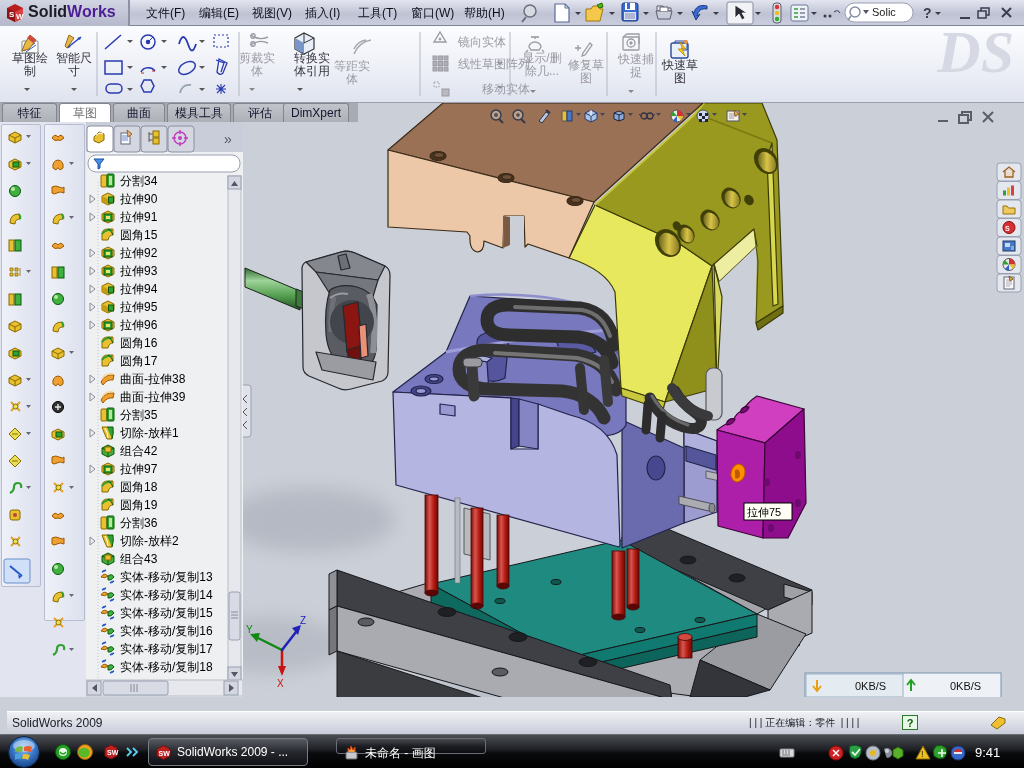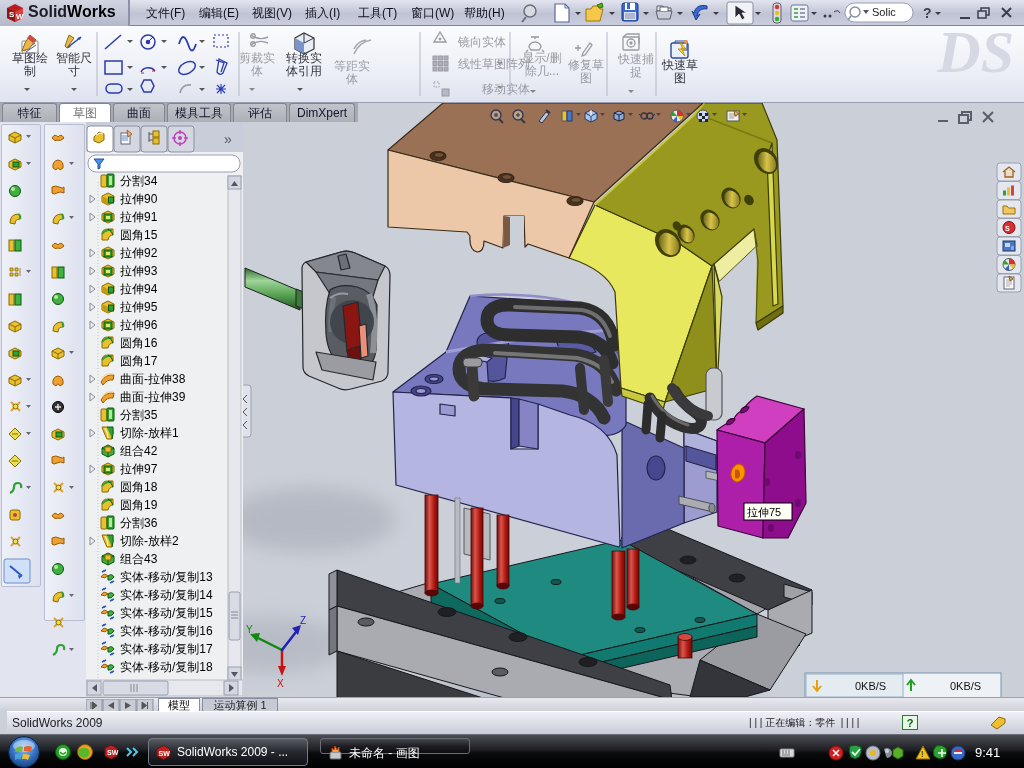--- a/index.html
+++ b/index.html
@@ -3,21 +3,21 @@
 *{margin:0;padding:0;box-sizing:border-box}
 html,body{width:1024px;height:768px;overflow:hidden}
 body{font-family:"Liberation Sans",sans-serif;position:relative;background:#cbcfd7;font-size:12px}
 #stage{position:absolute;left:0;top:0;width:1024px;height:768px;overflow:hidden}
 .abs{position:absolute}
 
 #titlebar{left:0;top:0;width:1024px;height:26px;background:linear-gradient(#e3e6ef,#bfc3d4 55%,#c9cdde);border-bottom:1px solid #7f8398}
 #logo{left:0;top:0;width:130px;height:26px;background:linear-gradient(#d2d5e2,#b4b8cb);border-right:2px solid #8d91a6}
 #logocube{left:5px;top:3px;width:20px;height:20px}
 #logotext{left:28px;top:3px;font-size:16px;font-weight:bold;color:#1c1c24;letter-spacing:0px}
-#logotext span{color:#000000}
+#logotext span{color:#4c1d95}
 .menu{top:0;height:26px;line-height:26px;color:#10101c;font-size:12px}
 
 #toolbar{left:0;top:26px;width:1024px;height:77px;background:linear-gradient(#fbfcfe,#eceff6 60%,#dfe3ee);border-bottom:1px solid #9a9eb0;overflow:hidden}
 .tbtn{position:absolute;text-align:center;color:#35353f;font-size:12px;line-height:13px}
 .tbtn.dis{color:#9a9aa4}
 #dswm{right:10px;top:-8px;font-size:60px;font-style:italic;font-weight:bold;color:#d6d9e3;font-family:"Liberation Serif",serif}
 
 #tabrow{left:0;top:103px;width:358px;height:19px;background:#a9abb3;z-index:5}
 .ctab{position:absolute;top:0;height:19px;line-height:19px;text-align:center;font-size:12px;color:#14142c;background:linear-gradient(#c2c4cc,#aeb0b8);border:1px solid #83858d;border-bottom:none;border-radius:3px 3px 0 0}
 .ctab.act{background:#fff;color:#737373}
@@ -226,37 +226,37 @@
       <g transform="translate(670,14)">
           <rect x="1" y="3" width="17" height="15" rx="2" fill="#e8f0fc" stroke="#2a4a9a" stroke-width="1.4"></rect>
           <path d="M5 3 v-2 h12 v9 h-4" fill="none" stroke="#2a4a9a"></path>
           <path d="M10 2 l6 7 -4.5 -1 3.5 8 -7 -7 4.5 0 z" fill="#ffd020" stroke="#b88a00" stroke-width="0.8"></path>
           <circle cx="16" cy="2" r="2" fill="#f09030"></circle>
         </g>
     </svg>
     <div class="tbtn" style="left:2px;top:26px;width:56px">草图绘<br>制</div>
     <div class="tbtn" style="left:46px;top:26px;width:56px">智能尺<br>寸</div>
     <div class="tbtn dis" style="left:229px;top:26px;width:56px">剪裁实<br>体</div>
-    <div class="tbtn" style="left:272px;top:26px;width:64px">转换实<br>体引用</div>
+    <div class="tbtn" style="left:280px;top:26px;width:64px">转换实<br>体引用</div>
     <div class="tbtn dis" style="left:324px;top:34px;width:56px">等距实<br>体</div>
     <div class="tbtn dis" style="left:458px;top:10px;width:80px;text-align:left">镜向实体</div>
     <div class="tbtn dis" style="left:458px;top:32px;width:90px;text-align:left">线性草图阵列</div>
     <div class="tbtn dis" style="left:482px;top:57px;width:80px;text-align:left">移动实体</div>
     <div class="tbtn dis" style="left:512px;top:26px;width:60px">显示/删<br>除几...</div>
     <div class="tbtn dis" style="left:558px;top:33px;width:56px">修复草<br>图</div>
     <div class="tbtn dis" style="left:608px;top:27px;width:56px">快速捕<br>捉</div>
     <div class="tbtn" style="left:652px;top:33px;width:56px">快速草<br>图</div>
   </div>
   <div class="abs" id="tabrow">
     <div class="ctab" style="left:2px;width:55px">特征</div>
     <div class="ctab act" style="left:59px;width:52px">草图</div>
     <div class="ctab" style="left:113px;width:52px">曲面</div>
     <div class="ctab" style="left:167px;width:64px">模具工具</div>
     <div class="ctab" style="left:233px;width:54px">评估</div>
-    <div class="ctab" style="left:289px;width:66px">DimXpert</div>
+    <div class="ctab" style="left:283px;width:66px">DimXpert</div>
   </div>
 
   <svg class="abs" style="left:240px;top:103px" width="784" height="594" viewBox="240 103 784 594" id="vp">
   <defs>
     <filter id="blur8" x="-50%" y="-50%" width="200%" height="200%">
           <feGaussianBlur stdDeviation="9"></feGaussianBlur>
         </filter>
     <linearGradient id="pingrad" x1="0" x2="1" y1="0" y2="0">
       <stop offset="0" stop-color="#7a0c08"></stop>
           <stop offset="0.35" stop-color="#d8564e"></stop>
@@ -1021,42 +1021,20 @@
 <rect x="0" y="558" width="157" height="16" fill="#e6e8ee" stroke="#b8bcc8"></rect>
 <rect x="1" y="559" width="14" height="14" fill="#d4d7e0" stroke="#9aa0b2"></rect>
         <path d="M11 562 l-5 4 5 4 z" fill="#556"></path>
 <rect x="138" y="559" width="14" height="14" fill="#d4d7e0" stroke="#9aa0b2"></rect>
         <path d="M143 562 l5 4 -5 4 z" fill="#556"></path>
 <rect x="17" y="559" width="65" height="14" rx="2" fill="#d8dbe4" stroke="#9aa0b2"></rect>
         <path d="M45 562 v8 M48 562 v8 M51 562 v8" stroke="#889"></path>
       </svg>
   </div>
 
-  <div class="abs" id="modeltabs">
-    <svg class="abs" style="left:86px;top:1px" width="70" height="13" viewBox="0 0 70 13">
-      <g>
-          <rect x="0" y="0" width="16" height="13" fill="#c8ccd6" stroke="#8890a0"></rect>
-          <path d="M5 3 v7 M11 6.5 L6.5 3 v7 z" stroke="#555" fill="#555" stroke-width="1"></path>
-        </g>
-      <g transform="translate(17,0)">
-          <rect x="0" y="0" width="16" height="13" fill="#c8ccd6" stroke="#8890a0"></rect>
-          <path d="M11 3 L5 6.5 L11 10 z" fill="#555"></path>
-        </g>
-      <g transform="translate(34,0)">
-          <rect x="0" y="0" width="16" height="13" fill="#c8ccd6" stroke="#8890a0"></rect>
-          <path d="M5 3 L11 6.5 L5 10 z" fill="#555"></path>
-        </g>
-      <g transform="translate(51,0)">
-          <rect x="0" y="0" width="16" height="13" fill="#c8ccd6" stroke="#8890a0"></rect>
-          <path d="M5 3 L9.5 6.5 L5 10 z M10.5 3 v7" fill="#555" stroke="#555" stroke-width="1"></path>
-        </g>
-    </svg>
-    <div class="abs" style="left:158px;top:0;width:42px;height:13px;background:#fff;border:1px solid #888ea0;border-bottom:none;text-align:center;font-size:11px;line-height:13px;color:#000">模型</div>
-    <div class="abs" style="left:202px;top:0;width:76px;height:13px;background:#c6cad4;border:1px solid #888ea0;border-bottom:none;text-align:center;font-size:11px;line-height:13px;color:#222">运动算例 1</div>
-  </div>
   <div class="abs" id="statusbar">
     <div class="abs" style="left:5px;top:4px;font-size:12px;color:#1a1a22">SolidWorks 2009</div>
     <div class="abs" style="left:742px;top:4px;font-size:10px;color:#1a1a22">| | | 正在编辑：零件 &nbsp;| | | |</div>
     <div class="abs" style="left:895px;top:3px;width:16px;height:15px;background:#e8f8e8;border:1px solid #2a7a2a;color:#0a5a0a;font-weight:bold;font-size:11px;text-align:center;line-height:15px">?</div>
     <svg class="abs" style="left:982px;top:3px" width="18" height="16" viewBox="0 0 18 16">
         <path d="M2 10 L10 2 L16 4 L16 8 L8 14 Z" fill="#f0c030" stroke="#8a6a10"></path>
       </svg>
   </div>
   <div class="abs" id="taskbar">
     <svg class="abs" style="left:4px;top:1px" width="42" height="33" viewBox="0 0 42 33">
@@ -1088,21 +1066,21 @@
         </g>
       <path d="M72 4 l4 4 -4 4 M78 4 l4 4 -4 4" stroke="#58c8e8" stroke-width="2" fill="none"></path>
     </svg>
     <div class="abs" style="left:148px;top:3px;width:160px;height:28px;background:linear-gradient(#585b62,#26282e 50%,#111216);border:1px solid #787b84;border-radius:4px">
       <svg class="abs" style="left:6px;top:5px" width="17" height="17" viewBox="0 0 17 17">
           <polygon points="2,5 8.5,1.5 15,5 15,12 8.5,15.5 2,12" fill="#c02020" stroke="#701010"></polygon>
           <text x="3.5" y="11.5" font-size="7" fill="#fff" font-weight="bold">SW</text>
         </svg>
       <div class="abs white" style="left:28px;top:6px;font-size:12px">SolidWorks 2009 - ...</div>
     </div>
-    <div class="abs" style="left:320px;top:3px;width:150px;height:16px;background:linear-gradient(#47494f,#1d1f24 50%,#0c0d10);border:1px solid #6a6d76;border-radius:3px">
+    <div class="abs" style="left:336px;top:3px;width:150px;height:16px;background:linear-gradient(#47494f,#1d1f24 50%,#0c0d10);border:1px solid #6a6d76;border-radius:3px">
       <svg class="abs" style="left:7px;top:5px" width="16" height="17" viewBox="0 0 16 17">
           <rect x="2" y="8" width="11" height="7" rx="1" fill="#c8c8d0" stroke="#666"></rect>
           <path d="M4 8 V4 l2 2 1 -4 2 4 2 -3 v5" stroke="#d04010" fill="#e8a048" stroke-width="1"></path>
         </svg>
       <div class="abs white" style="left:28px;top:6px;font-size:12px">未命名 - 画图</div>
     </div>
     <svg class="abs" style="left:778px;top:8px" width="190" height="20" viewBox="0 0 190 20">
       <g fill="#d8dce0">
           <rect x="2" y="6" width="14" height="8" rx="1" stroke="#888"></rect>
           <path d="M4 8 h2 M7 8 h2 M10 8 h2 M4 10 h2 M7 10 h2 M10 10 h2 M4 12 h8" stroke="#555" stroke-width="0.8"></path>

